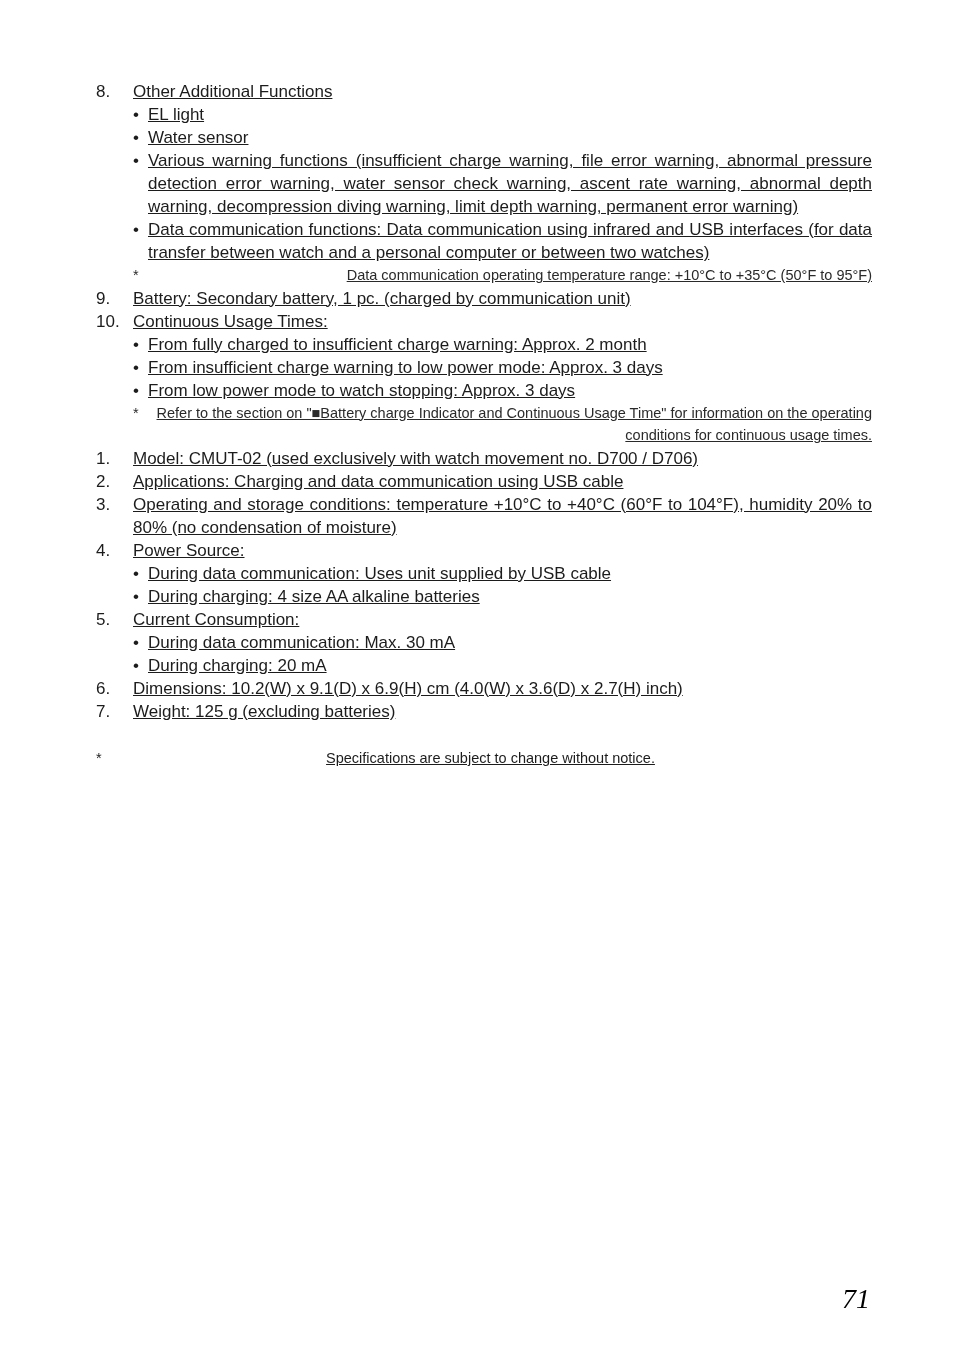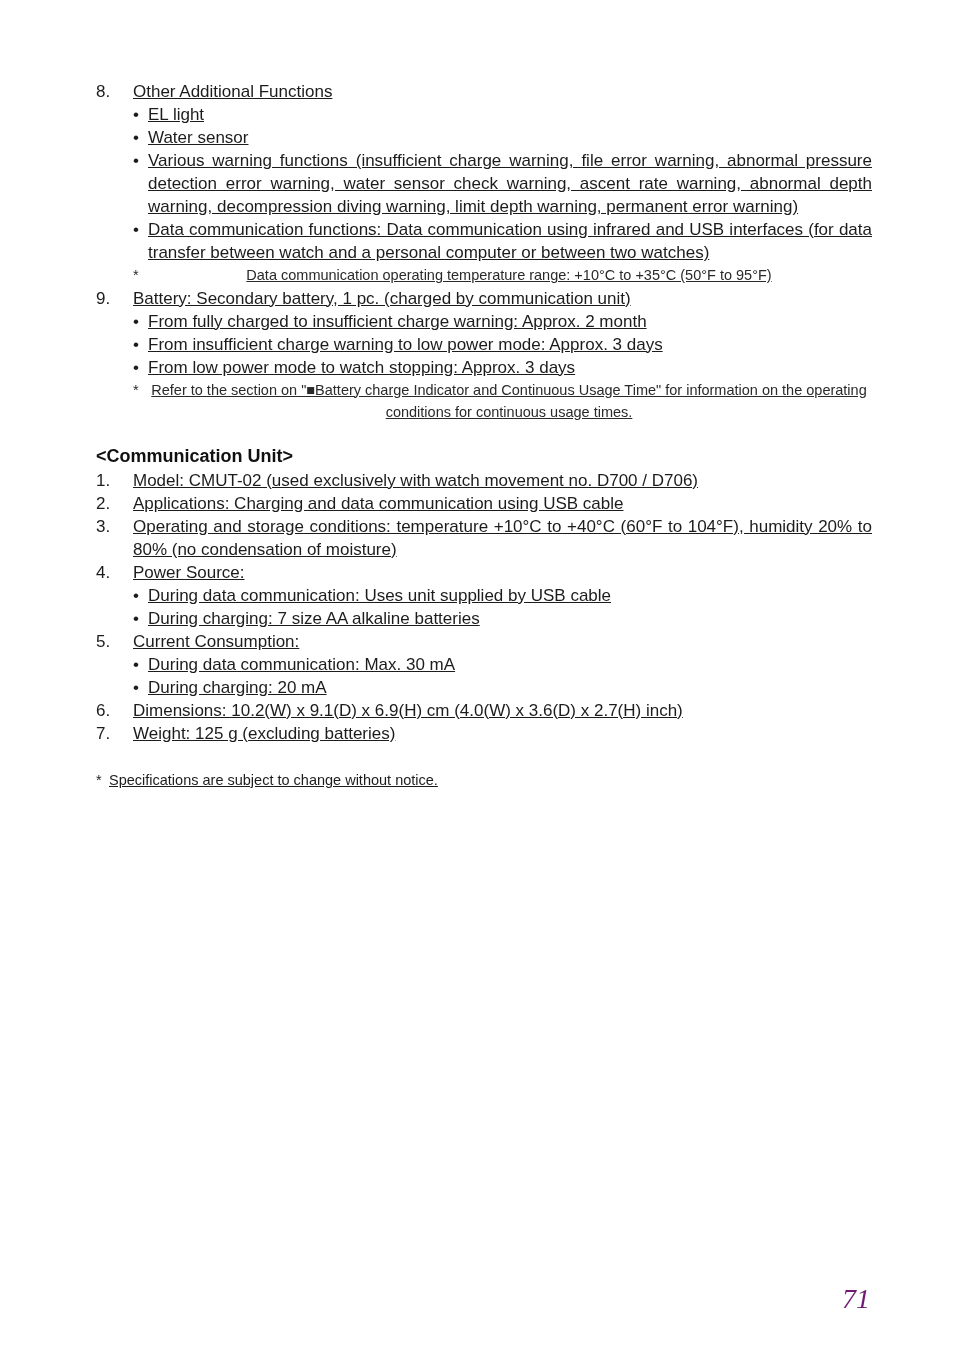--- a/index.html
+++ b/index.html
@@ -17,35 +17,35 @@
     left:96px;top:80px;
     width:776px;
   }
   .row{display:flex;font-size:17px;line-height:23px;}
   .row .num{flex:0 0 37px;}
   .row .txt{flex:1;text-align:justify;text-decoration:underline;}
   .row.bullet{padding-left:37px;}
   .row.bullet .marker{flex:0 0 15px;}
   .row.note{padding-left:37px;font-size:14.5px;line-height:22.5px;color:#2a2a2a;}
   .row.note .marker{flex:0 0 13px;}
-  .row.note .txt{text-align:center;}
+  .row.note .txt{text-align:right;}
   .heading{
     font-size:18px;font-weight:bold;line-height:24px;
     margin:20px 0 1px 0;color:#111;
   }
   .row.footnote{margin-top:24px;font-size:14.5px;line-height:22px;padding-left:0;}
   .row.footnote .marker{flex:0 0 13px;}
-  .row.footnote .txt{text-align:left;}
+  .row.footnote .txt{text-align:center;}
   .page-number{
     position:absolute;
     right:84px;bottom:40px;
     font-family:"Liberation Serif", serif;
     font-style:italic;
     font-size:28px;
-    color:#701a75;
+    color:#000000;
   }
 </style>
 </head>
 <body>
 
 <div class="page">
   <div class="content">
       <div class="row item">
         <span class="num">8.</span>
         <div class="txt">Other Additional Functions</div>
@@ -67,37 +67,40 @@
         <div class="txt">Data communication functions: Data communication using infrared and USB interfaces (for data transfer between watch and a personal computer or between two watches)</div>
       </div>
       <div class="row note">
         <span class="marker">*</span>
         <div class="txt">Data communication operating temperature range: +10°C to +35°C (50°F to 95°F)</div>
       </div>
       <div class="row item">
         <span class="num">9.</span>
         <div class="txt">Battery: Secondary battery, 1 pc. (charged by communication unit)</div>
       </div>
+      <div class="row item">
+        <span class="num">10.</span>
+        <div class="txt">Continuous Usage Times:</div>
+      </div>
       <div class="row bullet">
         <span class="marker">•</span>
         <div class="txt">From fully charged to insufficient charge warning: Approx. 2 month</div>
       </div>
       <div class="row bullet">
         <span class="marker">•</span>
         <div class="txt">From insufficient charge warning to low power mode: Approx. 3 days</div>
       </div>
       <div class="row bullet">
         <span class="marker">•</span>
         <div class="txt">From low power mode to watch stopping: Approx. 3 days</div>
       </div>
       <div class="row note">
         <span class="marker">*</span>
         <div class="txt">Refer to the section on "■Battery charge Indicator and Continuous Usage Time" for information on the operating conditions for continuous usage times.</div>
       </div>
-      <h2 class="heading">&lt;Communication Unit&gt;</h2>
       <div class="row item">
         <span class="num">1.</span>
         <div class="txt">Model: CMUT-02 (used exclusively with watch movement no. D700 / D706)</div>
       </div>
       <div class="row item">
         <span class="num">2.</span>
         <div class="txt">Applications: Charging and data communication using USB cable</div>
       </div>
       <div class="row item">
         <span class="num">3.</span>
@@ -106,21 +109,21 @@
       <div class="row item">
         <span class="num">4.</span>
         <div class="txt">Power Source:</div>
       </div>
       <div class="row bullet">
         <span class="marker">•</span>
         <div class="txt">During data communication: Uses unit supplied by USB cable</div>
       </div>
       <div class="row bullet">
         <span class="marker">•</span>
-        <div class="txt">During charging: 7 size AA alkaline batteries</div>
+        <div class="txt">During charging: 4 size AA alkaline batteries</div>
       </div>
       <div class="row item">
         <span class="num">5.</span>
         <div class="txt">Current Consumption:</div>
       </div>
       <div class="row bullet">
         <span class="marker">•</span>
         <div class="txt">During data communication: Max. 30 mA</div>
       </div>
       <div class="row bullet">

